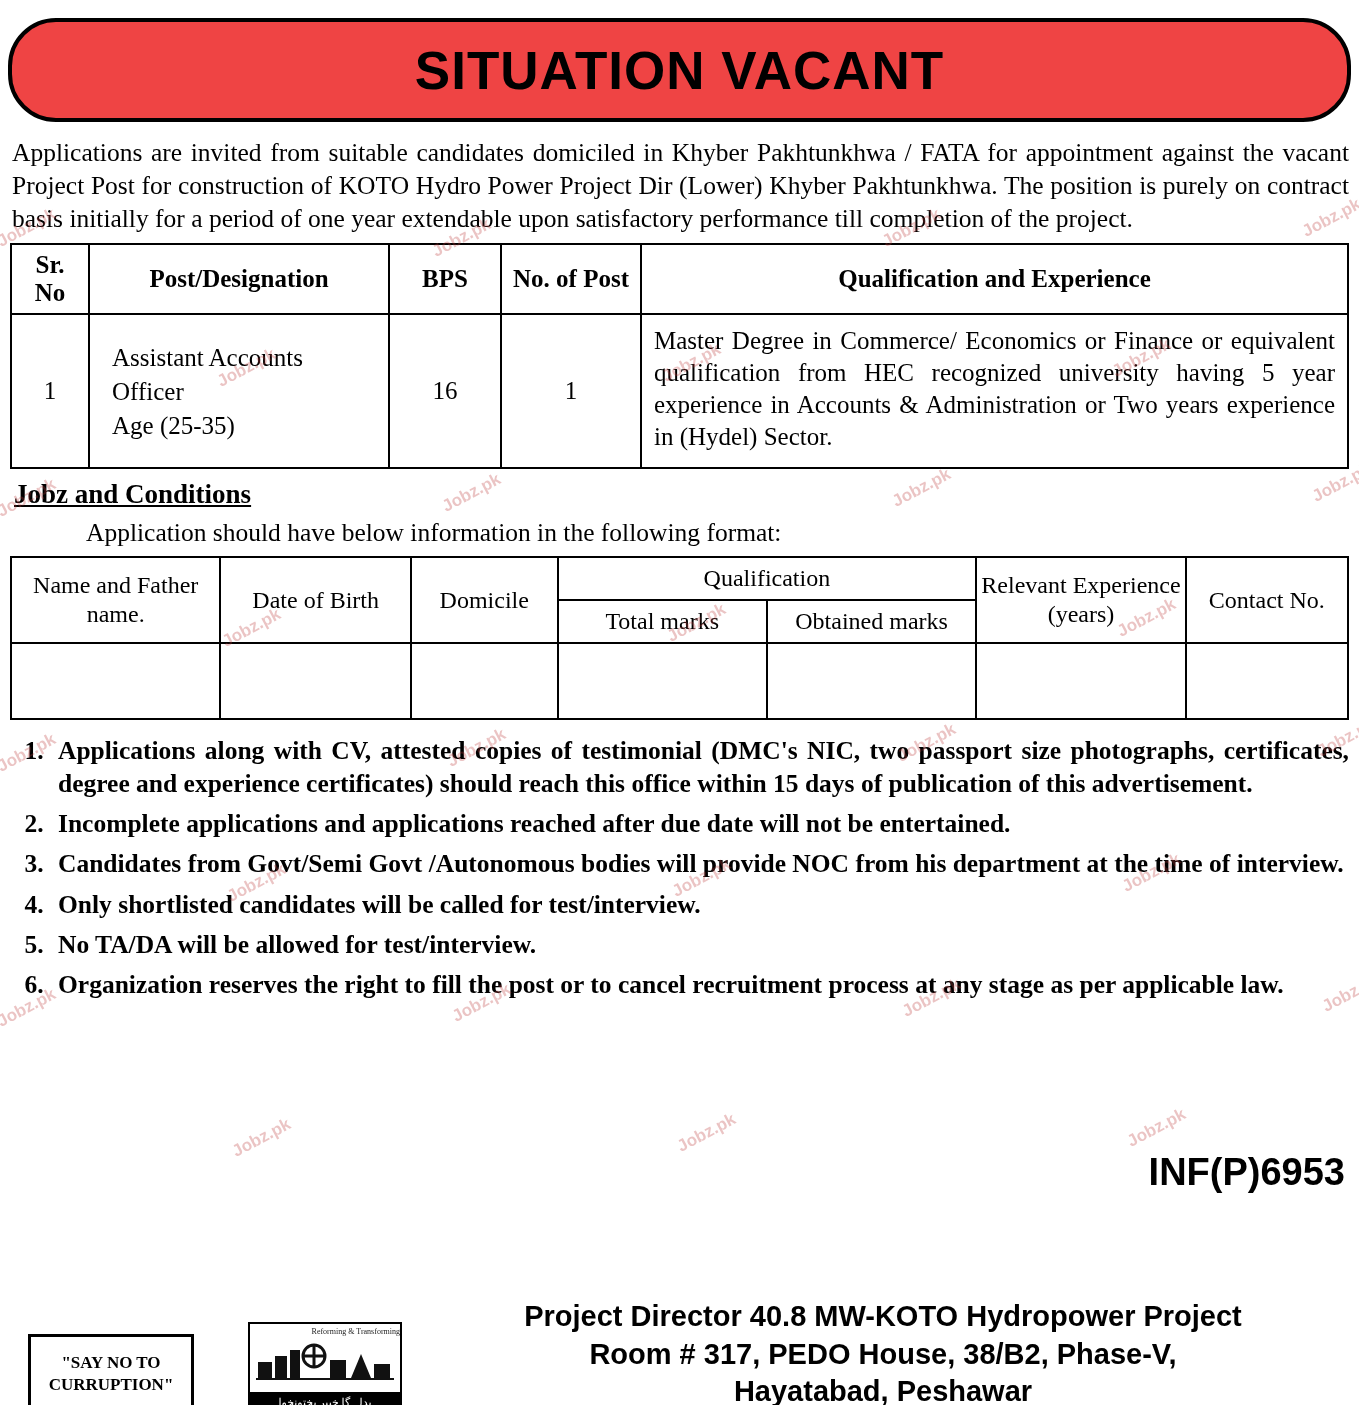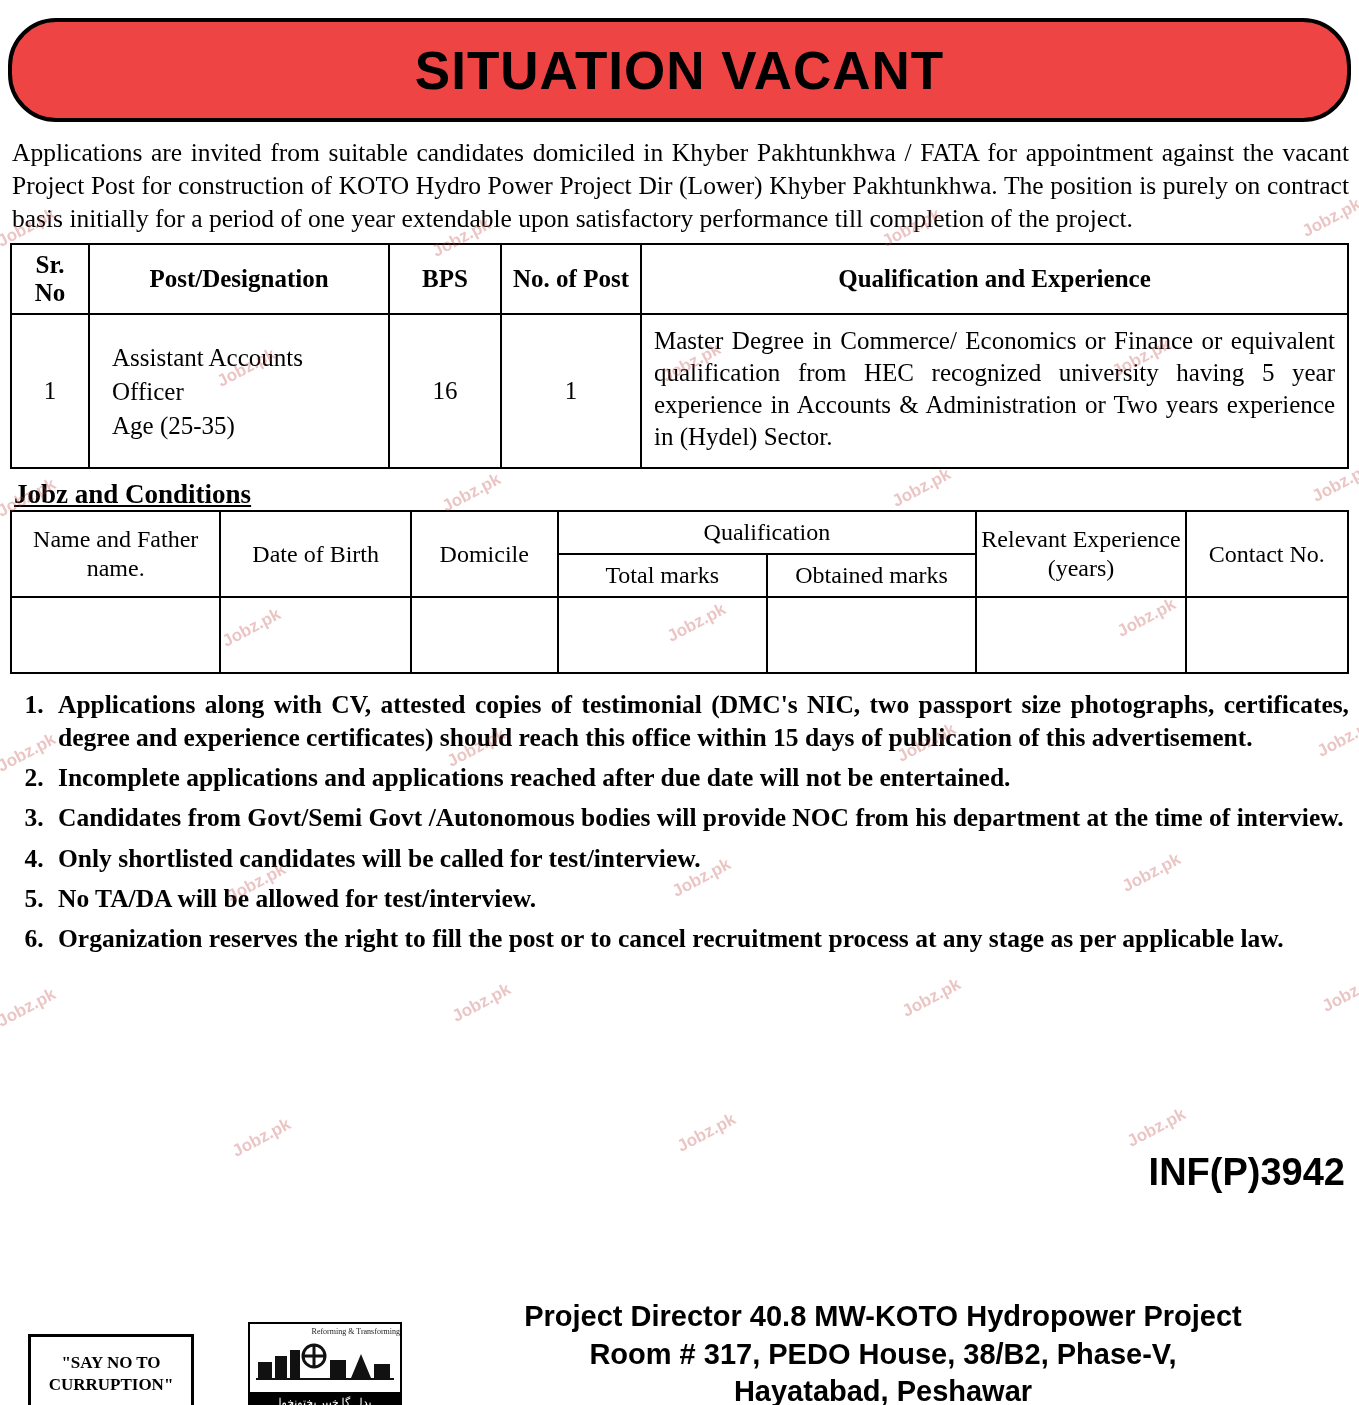--- a/index.html
+++ b/index.html
@@ -285,20 +285,21 @@
           <div>Age (25-35)</div>
         </td>
         <td class="c">16</td>
         <td class="c">1</td>
         <td class="qual">Master Degree in Commerce/ Economics or Finance or equivalent qualification from HEC recognized university having 5 year experience in Accounts &amp; Administration or Two years experience in (Hydel) Sector.</td>
       </tr>
     </tbody>
   </table>
 
   <div class="terms-head">Jobz and Conditions</div>
+  <div class="format-line">Application should have below information in the following format:</div>
 
   <table class="fmt">
     <colgroup>
       <col style="width:200px">
         <col style="width:182px">
         <col style="width:140px">
       <col style="width:200px">
         <col style="width:200px">
         <col style="width:200px">
         <col style="width:155px">
@@ -332,21 +333,21 @@
 
   <ol class="conds">
     <li>Applications along with CV, attested copies of testimonial (DMC's NIC, two passport size photographs, certificates, degree and experience certificates) should reach this office within 15 days of publication of this advertisement.</li>
     <li>Incomplete applications and applications reached after due date will not be entertained.</li>
     <li>Candidates from Govt/Semi Govt /Autonomous bodies will provide NOC from his department at the time of interview.</li>
     <li>Only shortlisted candidates will be called for test/interview.</li>
     <li>No TA/DA will be allowed for test/interview.</li>
     <li>Organization reserves the right to fill the post or to cancel recruitment process at any stage as per applicable law.</li>
   </ol>
 
-  <div class="inf">INF(P)3942</div>
+  <div class="inf">INF(P)6953</div>
 
   <div class="footer">
     <div class="say-no">
       <div>"SAY NO TO</div>
       <div>CURRUPTION"</div>
     </div>
 
     <div class="logo-box">
       <div class="logo-top">Reforming &amp; Transforming</div>
       <div class="logo-art">

